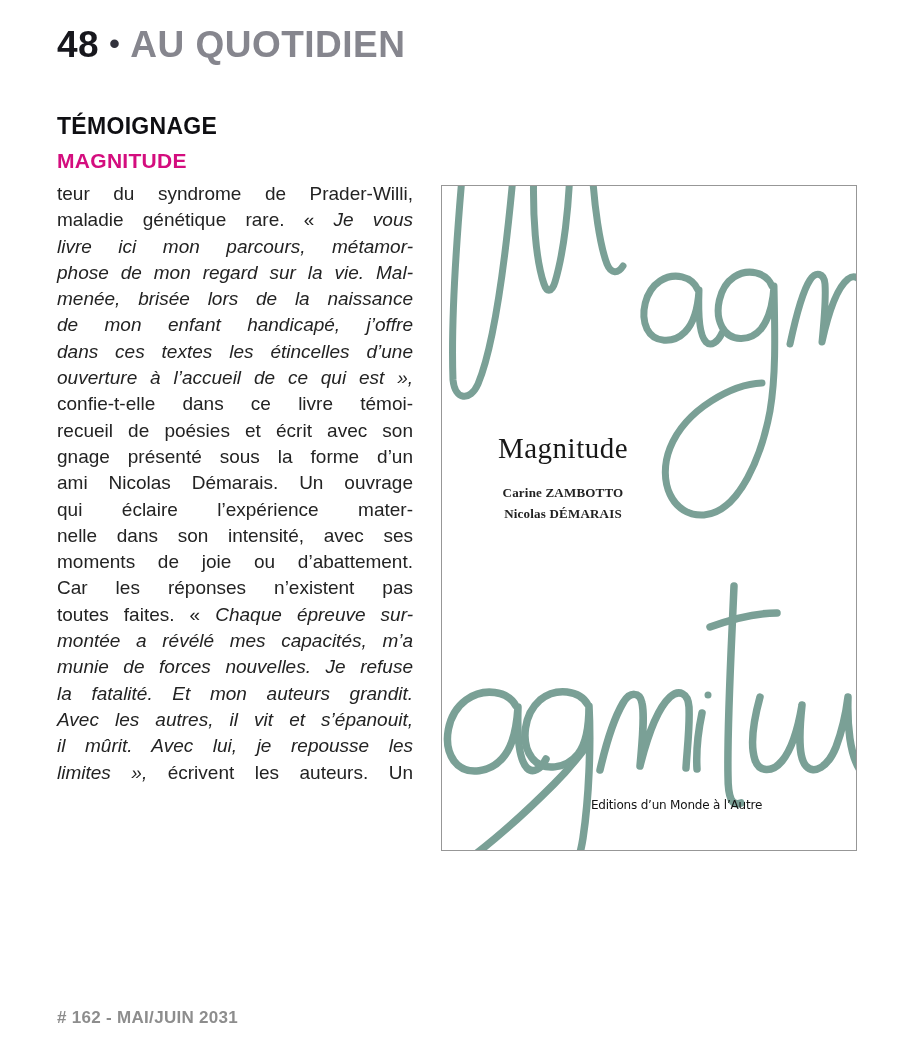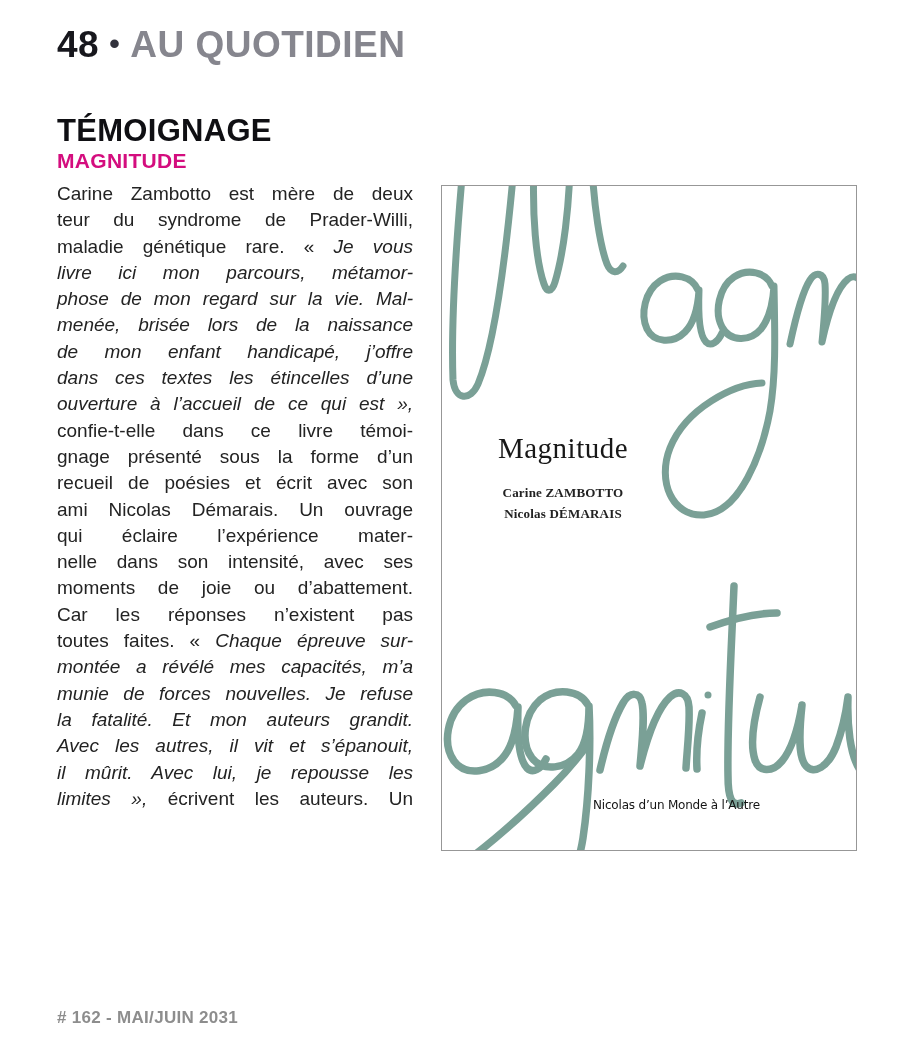--- a/index.html
+++ b/index.html
@@ -15,21 +15,21 @@
     position:absolute;left:57px;top:24px;
     font-size:37px;font-weight:800;letter-spacing:.5px;
     white-space:nowrap;
   }
   .masthead .num{color:#17171d;}
   .masthead .sep{color:#32323c;margin:0 10px;font-size:30px;vertical-align:3px;}
   .masthead .section{color:#86868e;}
   
   .kicker{
     position:absolute;left:57px;top:113px;margin:0;
-    font-size:31px;font-weight:800;color:#0f0f13;letter-spacing:.3px;
+    font-size:23px;font-weight:800;color:#0f0f13;letter-spacing:.3px;
   }
   .subtitle{
     position:absolute;left:57px;top:149px;margin:0;
     font-size:21px;font-weight:800;color:#d40d7e;letter-spacing:.3px;
   }
   .body-col{
     position:absolute;left:57px;top:181px;width:356px;
     font-size:19px;line-height:26.3px;color:#232323;
   }
   .bline{
@@ -81,32 +81,31 @@
 <div class="page">
 
   <div class="masthead">
     <span class="num">48</span><span class="sep">•</span><span class="section">AU QUOTIDIEN</span>
   </div>
 
   <h1 class="kicker">TÉMOIGNAGE</h1>
   <h2 class="subtitle">MAGNITUDE</h2>
 
   <div class="body-col">
-      <div class="bline"><span>Carine Zambotto est mère de deux</span></div>
       <div class="bline"><span>teur du syndrome de Prader-Willi,</span></div>
       <div class="bline"><span>maladie génétique rare. « </span><span class="it">Je vous</span></div>
       <div class="bline"><span class="it">livre ici mon parcours, métamor-</span></div>
       <div class="bline"><span class="it">phose de mon regard sur la vie. Mal-</span></div>
       <div class="bline"><span class="it">menée, brisée lors de la naissance</span></div>
       <div class="bline"><span class="it">de mon enfant handicapé, j’offre</span></div>
       <div class="bline"><span class="it">dans ces textes les étincelles d’une</span></div>
       <div class="bline"><span class="it">ouverture à l’accueil de ce qui est »,</span></div>
       <div class="bline"><span>confie-t-elle dans ce livre témoi-</span></div>
+      <div class="bline"><span>recueil de poésies et écrit avec son</span></div>
       <div class="bline"><span>gnage présenté sous la forme d’un</span></div>
-      <div class="bline"><span>recueil de poésies et écrit avec son</span></div>
       <div class="bline"><span>ami Nicolas Démarais. Un ouvrage</span></div>
       <div class="bline"><span>qui éclaire l’expérience mater-</span></div>
       <div class="bline"><span>nelle dans son intensité, avec ses</span></div>
       <div class="bline"><span>moments de joie ou d’abattement.</span></div>
       <div class="bline"><span>Car les réponses n’existent pas</span></div>
       <div class="bline"><span>toutes faites. « </span><span class="it">Chaque épreuve sur-</span></div>
       <div class="bline"><span class="it">montée a révélé mes capacités, m’a</span></div>
       <div class="bline"><span class="it">munie de forces nouvelles. Je refuse</span></div>
       <div class="bline"><span class="it">la fatalité. Et mon auteurs grandit.</span></div>
       <div class="bline"><span class="it">Avec les autres, il vit et s’épanouit,</span></div>
@@ -147,16 +146,16 @@
         <path d="M 268 441 C 290 433 314 427 335 427"></path>
 
         <path d="M 318 511 C 312 533 308 559 313 574 C 317 586 330 587 340 575 C 350 563 356 543 360 519 C 357 547 356 571 364 580 C 372 589 386 581 394 561 C 400 545 404 527 406 511 C 405 539 408 569 418 584"></path>
       </g>
     </svg>
     <h3 class="cover-title">Magnitude</h3>
     <div class="cover-authors">
         <div>Carine ZAMBOTTO</div>
         <div>Nicolas DÉMARAIS</div>
       </div>
-    <div class="cover-publisher">Nicolas d’un Monde à l’Autre</div>
+    <div class="cover-publisher">Editions d’un Monde à l’Autre</div>
   </div>
 
 </div>
 
 </body></html>

